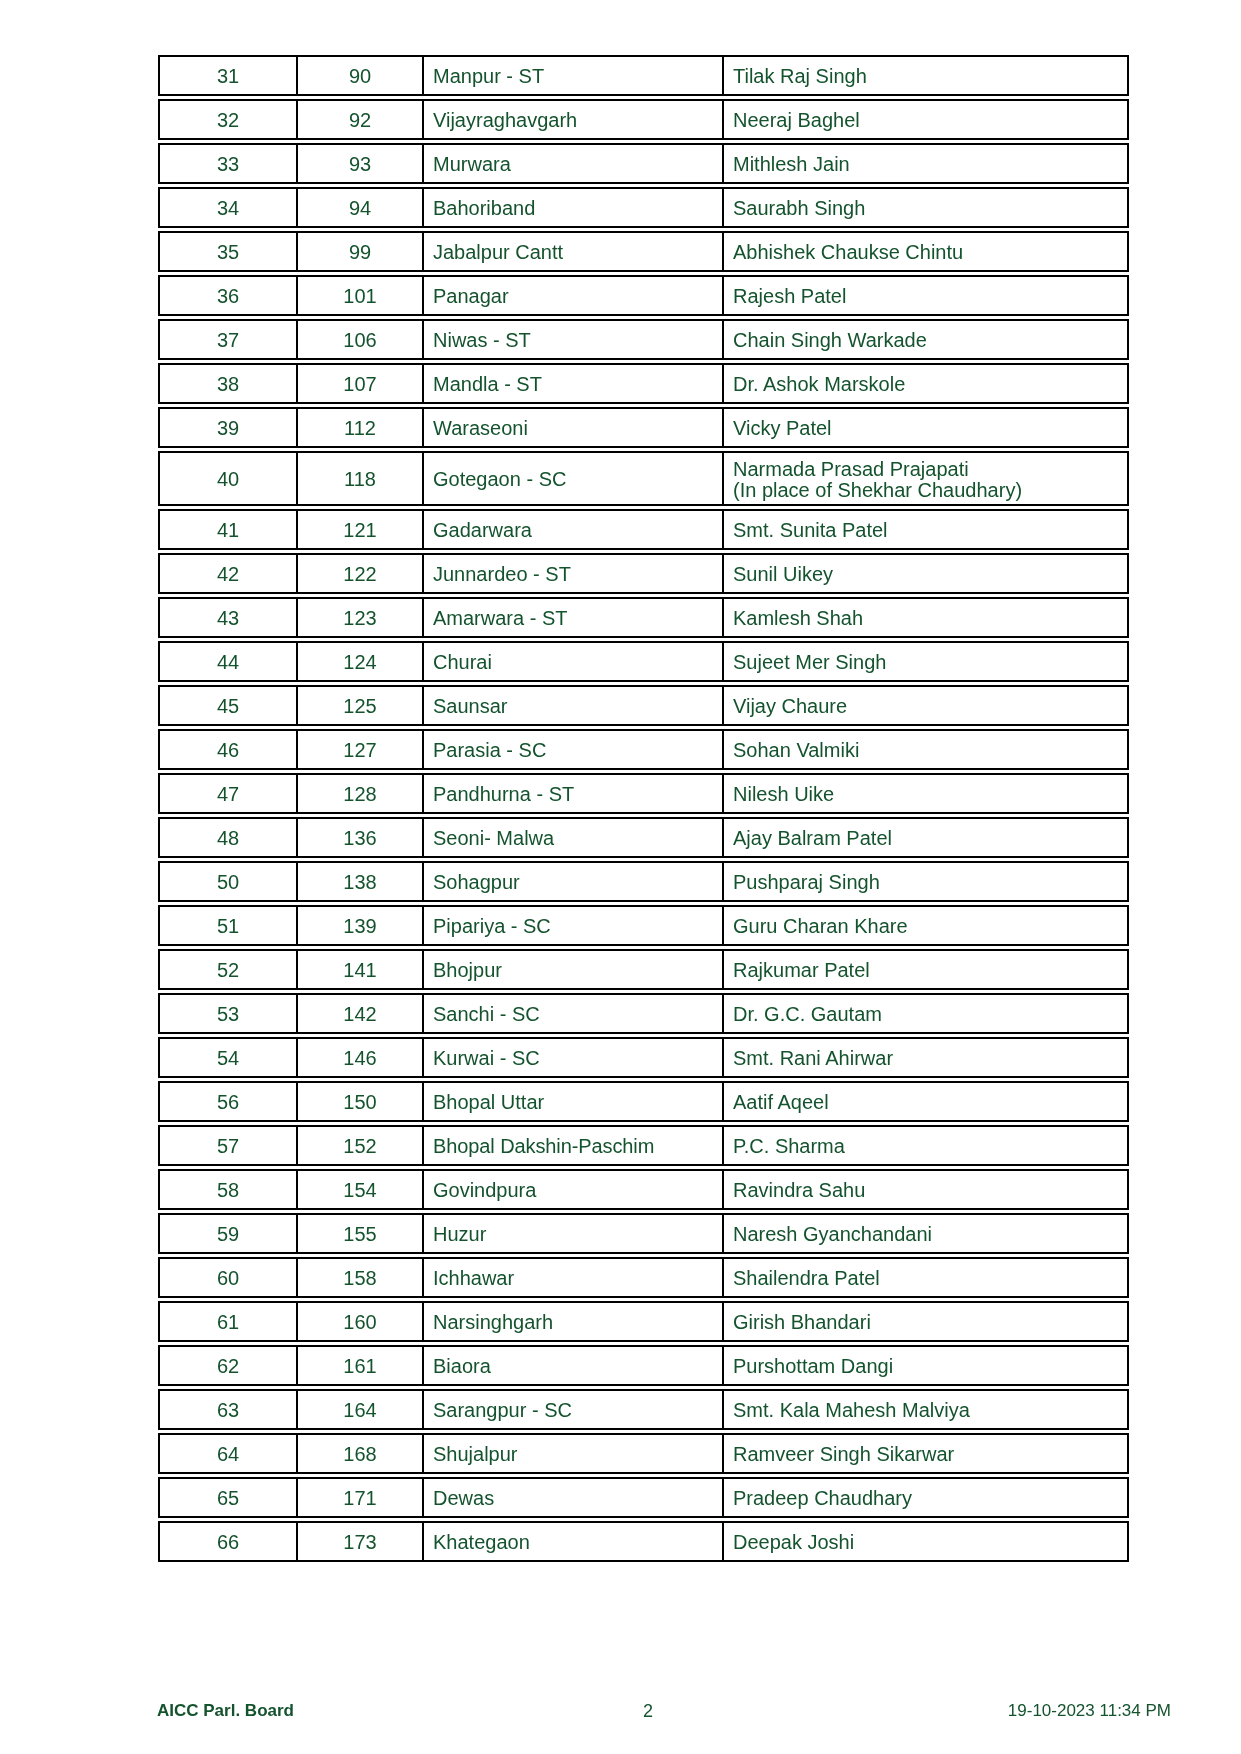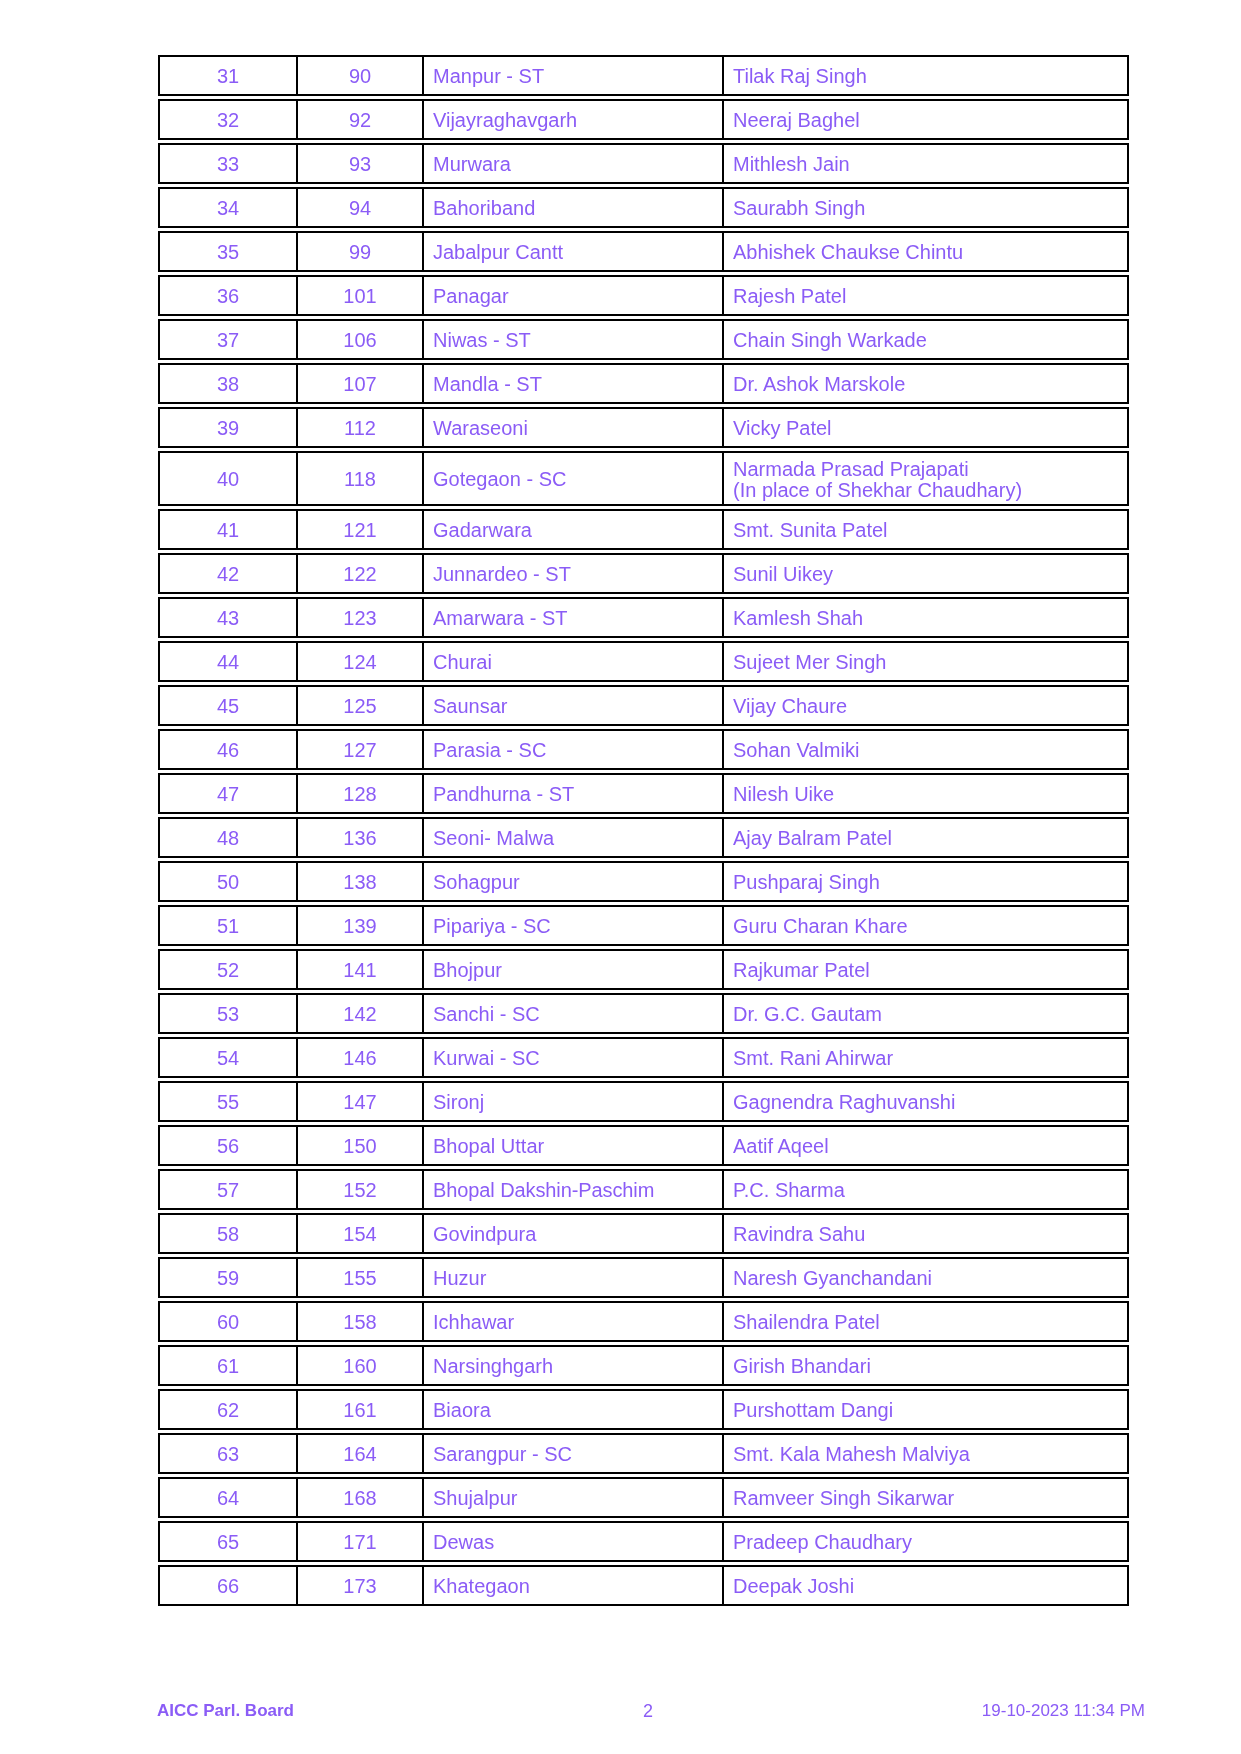--- a/index.html
+++ b/index.html
@@ -2,21 +2,21 @@
 <html><head>
 <meta charset="utf-8">
 <style>
   html, body { margin: 0; padding: 0; background: #e8e8e8; }
   .page {
     position: relative;
     width: 1241px;
     height: 1754px;
     background: #ffffff;
     font-family: "Liberation Sans", sans-serif;
-    color: #8b5cf6;
+    color: #14532d;
     overflow: hidden;
     margin: 0 auto;
   }
   table.candidates {
     position: absolute;
     left: 158px;
     top: 52px;
     width: 971px;
     border-collapse: separate;
     border-spacing: 0 3px;
@@ -45,21 +45,21 @@
   }
   .footer-left, .footer-page, .footer-right {
     position: absolute;
     top: 1700px;
     font-size: 17px;
     line-height: 22px;
     white-space: nowrap;
   }
   .footer-left { left: 157px; font-weight: bold; }
   .footer-page { left: 648px; transform: translateX(-50%); font-size: 18px; }
-  .footer-right { right: 96px; }
+  .footer-right { right: 70px; }
 </style>
 </head>
 <body>
 
 <div class="page">
 
   <table class="candidates">
     <colgroup>
       <col style="width:140px">
       <col style="width:126px">
@@ -199,26 +199,20 @@
           <td class="name-cell">Sanchi - SC</td>
           <td class="cand-cell"><span>Dr. G.C. Gautam</span></td>
         </tr>
         <tr>
           <td class="num">54</td>
           <td class="num">146</td>
           <td class="name-cell">Kurwai - SC</td>
           <td class="cand-cell"><span>Smt. Rani Ahirwar</span></td>
         </tr>
         <tr>
-          <td class="num">55</td>
-          <td class="num">147</td>
-          <td class="name-cell">Sironj</td>
-          <td class="cand-cell"><span>Gagnendra Raghuvanshi</span></td>
-        </tr>
-        <tr>
           <td class="num">56</td>
           <td class="num">150</td>
           <td class="name-cell">Bhopal Uttar</td>
           <td class="cand-cell"><span>Aatif Aqeel</span></td>
         </tr>
         <tr>
           <td class="num">57</td>
           <td class="num">152</td>
           <td class="name-cell condensed">Bhopal Dakshin-Paschim</td>
           <td class="cand-cell"><span>P.C. Sharma</span></td>

